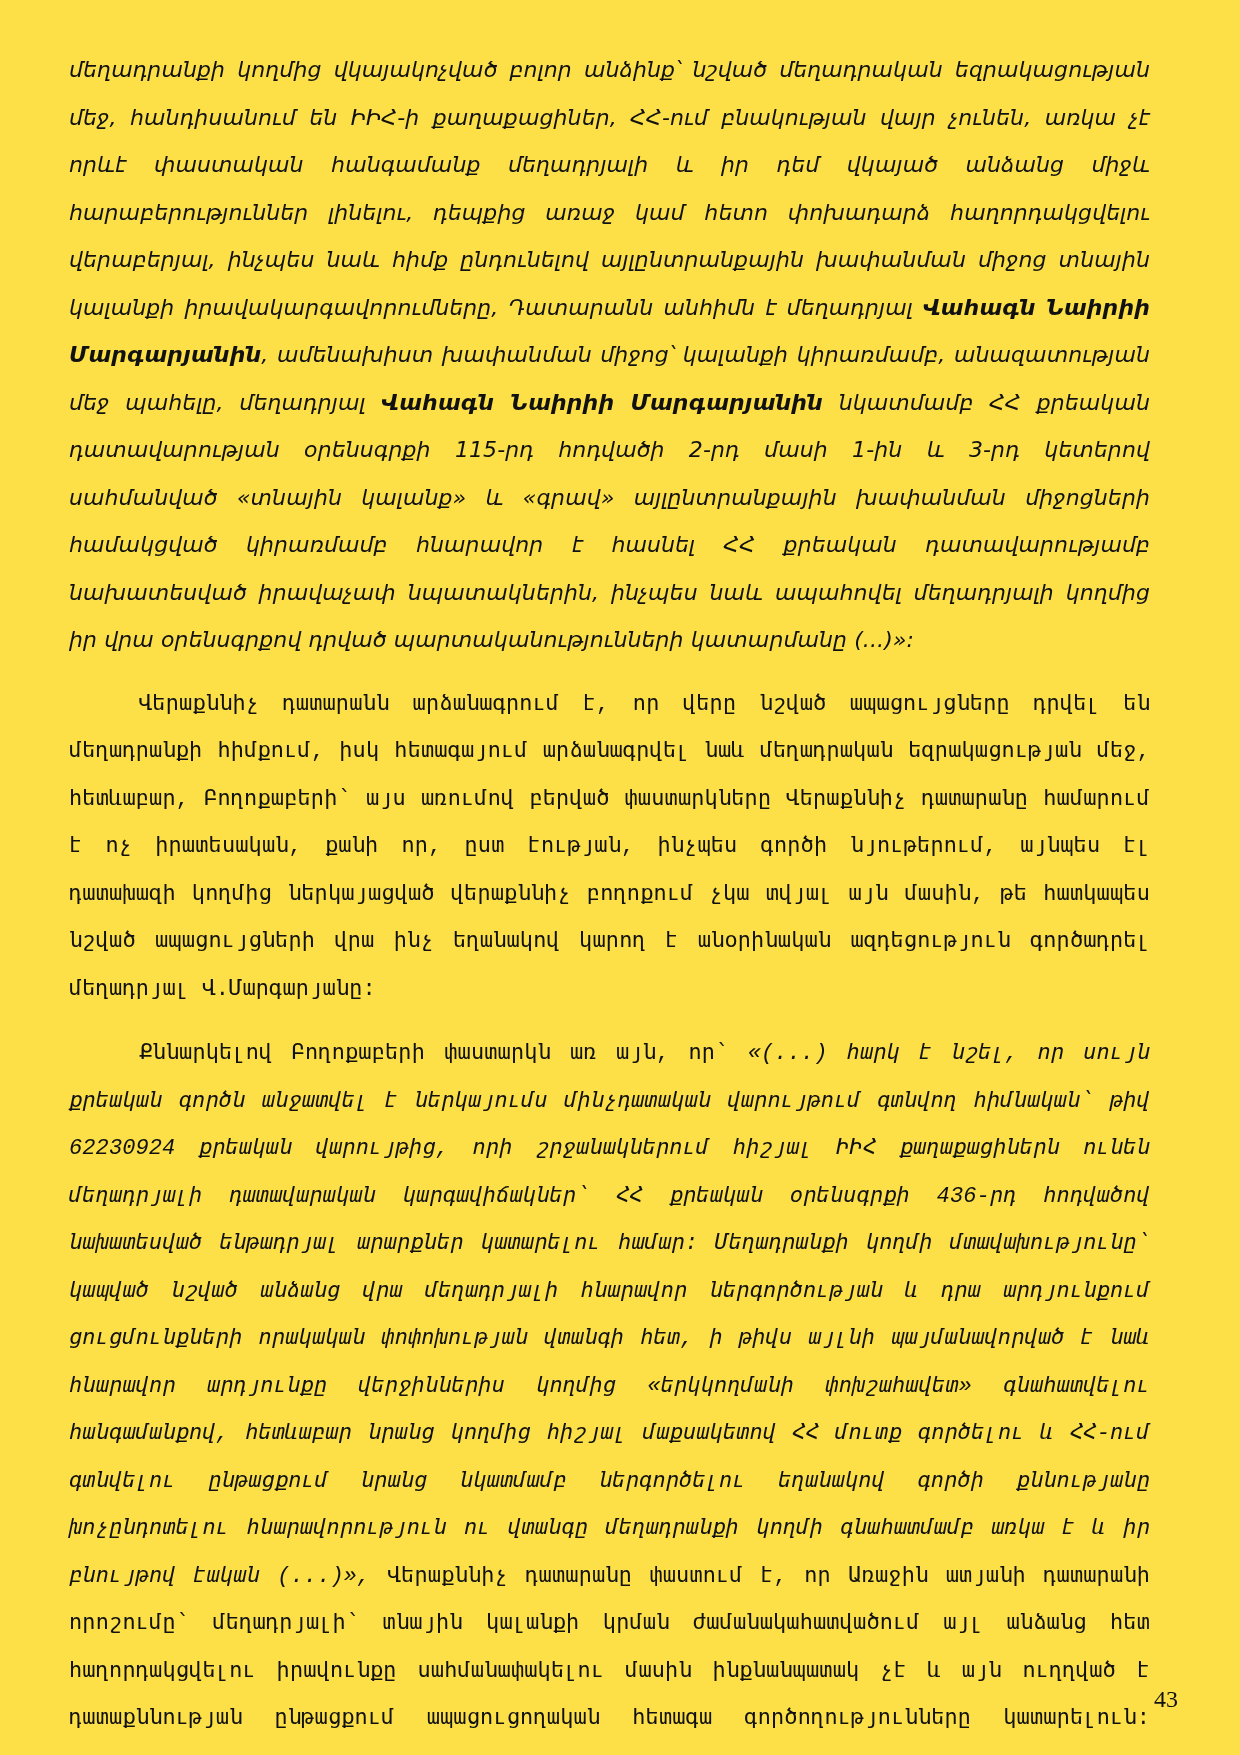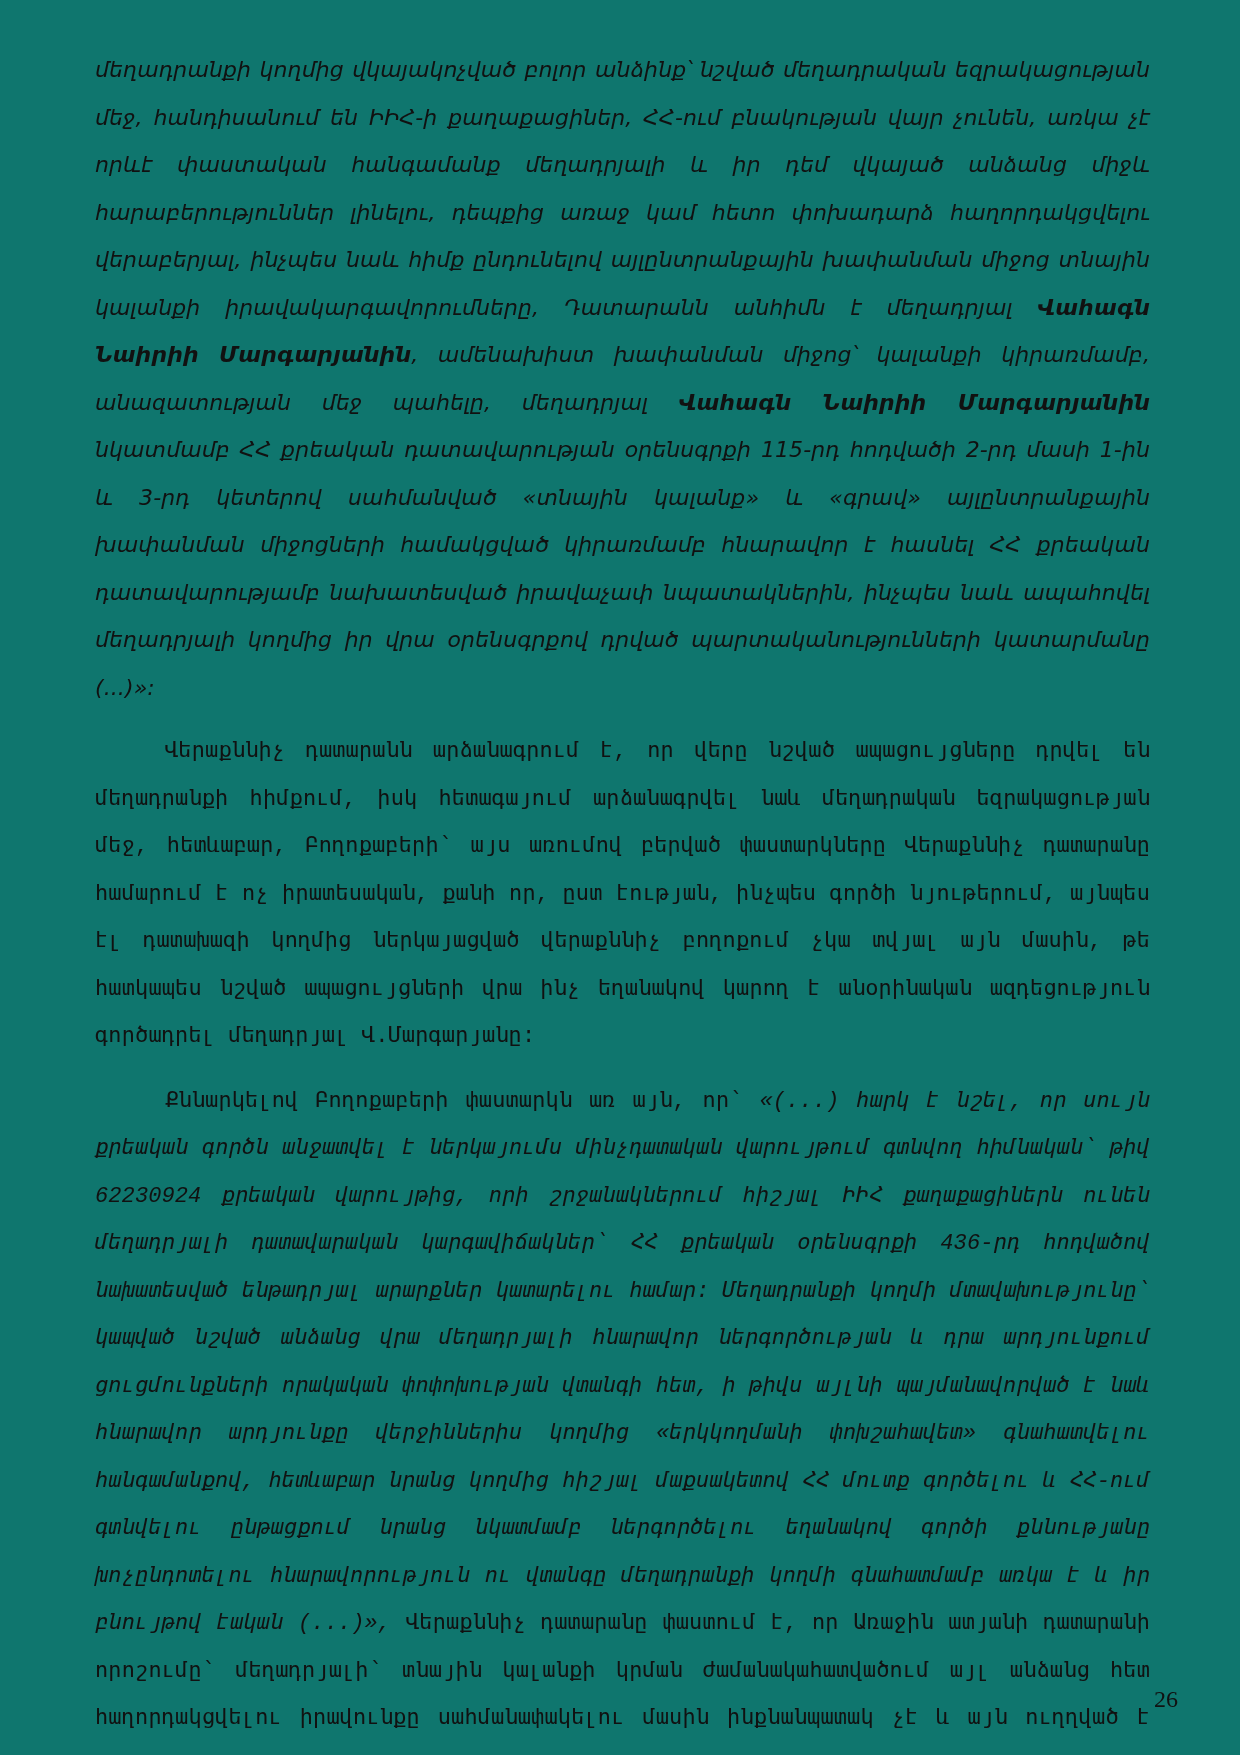--- a/index.html
+++ b/index.html
@@ -4,23 +4,23 @@
 <style>
   html, body {
     margin: 0;
     padding: 0;
     background: #ffffff;
   }
   .page {
     position: relative;
     width: 1240px;
     height: 1755px;
-    background: #0f766e;
+    background: #fde047;
     box-sizing: border-box;
-    padding: 46px 90px 0 95px;
+    padding: 46px 90px 0 69px;
     overflow: hidden;
     font-family: "DejaVu Sans", sans-serif;
     color: #111111;
   }
   .doc-body p.para {
     margin: 0;
     font-size: 22px;
     line-height: 47.5px;
     text-align: justify;
     letter-spacing: 0.1px;
@@ -45,14 +45,14 @@
 </style>
 </head>
 <body>
 
 <div class="page">
   <div class="doc-body">
       <p class="para"><span class="i">մեղադրանքի կողմից վկայակոչված բոլոր անձինք՝ նշված մեղադրական եզրակացության մեջ, հանդիսանում են ԻԻՀ-ի քաղաքացիներ, ՀՀ-ում բնակության վայր չունեն, առկա չէ որևէ փաստական հանգամանք մեղադրյալի և իր դեմ վկայած անձանց միջև հարաբերություններ լինելու, դեպքից առաջ կամ հետո փոխադարձ հաղորդակցվելու վերաբերյալ, ինչպես նաև հիմք ընդունելով այլընտրանքային խափանման միջոց տնային կալանքի իրավակարգավորումները, Դատարանն անհիմն է մեղադրյալ </span><span class="i b">Վահագն Նաիրիի Մարգարյանին</span><span class="i">, ամենախիստ խափանման միջոց՝ կալանքի կիրառմամբ, անազատության մեջ պահելը, մեղադրյալ </span><span class="i b">Վահագն Նաիրիի Մարգարյանին</span><span class="i"> նկատմամբ ՀՀ քրեական դատավարության օրենսգրքի 115-րդ հոդվածի 2-րդ մասի 1-ին և 3-րդ կետերով սահմանված «տնային կալանք» և «գրավ» այլընտրանքային խափանման միջոցների համակցված կիրառմամբ հնարավոր է հասնել ՀՀ քրեական դատավարությամբ նախատեսված իրավաչափ նպատակներին, ինչպես նաև ապահովել մեղադրյալի կողմից իր վրա օրենսգրքով դրված պարտականությունների կատարմանը (...)»:</span></p>
       <p class="para indent"><span class="">Վերաքննիչ դատարանն արձանագրում է, որ վերը նշված ապացույցները դրվել են մեղադրանքի հիմքում, իսկ հետագայում արձանագրվել նաև մեղադրական եզրակացության մեջ, հետևաբար, Բողոքաբերի՝ այս առումով բերված փաստարկները Վերաքննիչ դատարանը համարում է ոչ իրատեսական, քանի որ, ըստ էության, ինչպես գործի նյութերում, այնպես էլ դատախազի կողմից ներկայացված վերաքննիչ բողոքում չկա տվյալ այն մասին, թե հատկապես նշված ապացույցների վրա ինչ եղանակով կարող է անօրինական ազդեցություն գործադրել մեղադրյալ Վ.Մարգարյանը:</span></p>
       <p class="para indent"><span class="">Քննարկելով Բողոքաբերի փաստարկն առ այն, որ՝ </span><span class="i">«(...) հարկ է նշել, որ սույն քրեական գործն անջատվել է ներկայումս մինչդատական վարույթում գտնվող հիմնական՝ թիվ 62230924 քրեական վարույթից, որի շրջանակներում հիշյալ ԻԻՀ քաղաքացիներն ունեն մեղադրյալի դատավարական կարգավիճակներ՝ ՀՀ քրեական օրենսգրքի 436-րդ հոդվածով նախատեսված ենթադրյալ արարքներ կատարելու համար: Մեղադրանքի կողմի մտավախությունը՝ կապված նշված անձանց վրա մեղադրյալի հնարավոր ներգործության և դրա արդյունքում ցուցմունքների որակական փոփոխության վտանգի հետ, ի թիվս այլնի պայմանավորված է նաև հնարավոր արդյունքը վերջիններիս կողմից «երկկողմանի փոխշահավետ» գնահատվելու հանգամանքով, հետևաբար նրանց կողմից հիշյալ մաքսակետով ՀՀ մուտք գործելու և ՀՀ-ում գտնվելու ընթացքում նրանց նկատմամբ ներգործելու եղանակով գործի քննությանը խոչընդոտելու հնարավորություն ու վտանգը մեղադրանքի կողմի գնահատմամբ առկա է և իր բնույթով էական (...)»,</span><span class=""> Վերաքննիչ դատարանը փաստում է, որ Առաջին ատյանի դատարանի որոշումը՝ մեղադրյալի՝ տնային կալանքի կրման ժամանակահատվածում այլ անձանց հետ հաղորդակցվելու իրավունքը սահմանափակելու մասին ինքնանպատակ չէ և այն ուղղված է դատաքննության ընթացքում ապացուցողական հետագա գործողությունները կատարելուն: Ավելին, Վերաքննիչ դատարանն ընդգծում է, որ տնային կալանք խափանման միջոցի իրավազորության տակ գտնվող անձն, ըստ էության, գործնականում զրկված է այլ անձանց հետ (բացի որոշմամբ նշված բացառությունների), հաղորդակցվելու կամ շփվելու հնարավորություններից, որի պայմաններում չունի նաև հնարավորություն ապօրինի ներազդելու վերջիններիս</span></p>
     </div>
-  <div class="page-number">26</div>
+  <div class="page-number">43</div>
 </div>
 
 </body></html>

